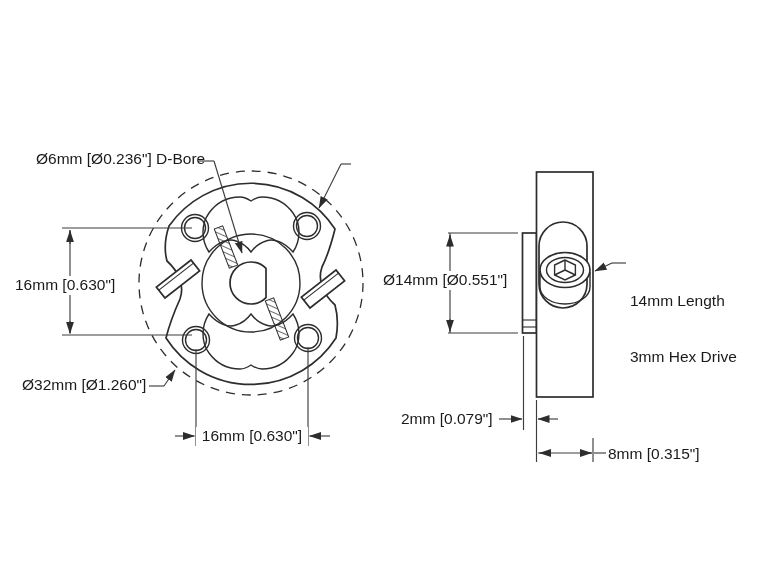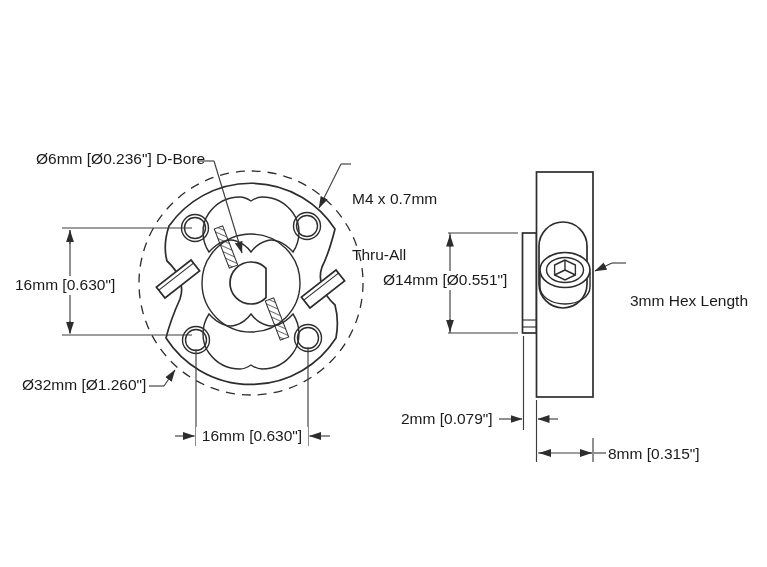--- a/index.html
+++ b/index.html
@@ -165,34 +165,31 @@
 
       <g class="dim">
         <path d="M 612,263 L 626,263"></path>
         <path d="M 612,263 L 595,271" marker-end="url(#ah)"></path>
       </g>
     </g>
   </svg>
 
   <div class="lbl" style="left:36px;top:150px;">Ø6mm [Ø0.236"] D-Bore</div>
 
-  <div class="lbl" style="left:352px;top:153px;">
-    <div>M4 x 0.7mm</div>
-    <div>Thru-All</div>
-  </div>
 
   <div class="lbl bg" style="left:12px;top:276px;">16mm [0.630"]</div>
 
   <div class="lbl" style="left:22px;top:376px;">Ø32mm [Ø1.260"]</div>
 
   <div class="lbl bg" style="left:196px;top:427px;width:112px;text-align:center;padding:0;">16mm [0.630"]</div>
 
   <div class="lbl bg" style="left:380px;top:271px;">Ø14mm [Ø0.551"]</div>
 
   <div class="lbl" style="left:401px;top:410px;">2mm [0.079"]</div>
 
   <div class="lbl" style="left:608px;top:445px;">8mm [0.315"]</div>
 
   <div class="lbl" style="left:630px;top:255px;">
-    <div>3mm Hex Length</div>
+    <div>14mm Length</div>
+    <div>3mm Hex Drive</div>
   </div>
 
 </div>
 
 </body></html>

